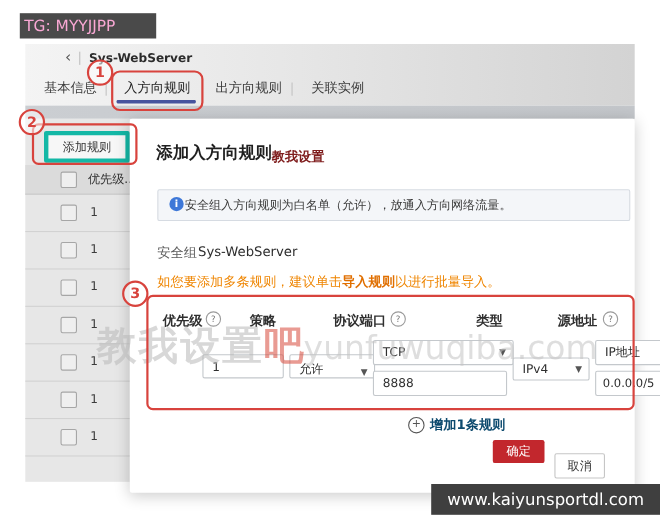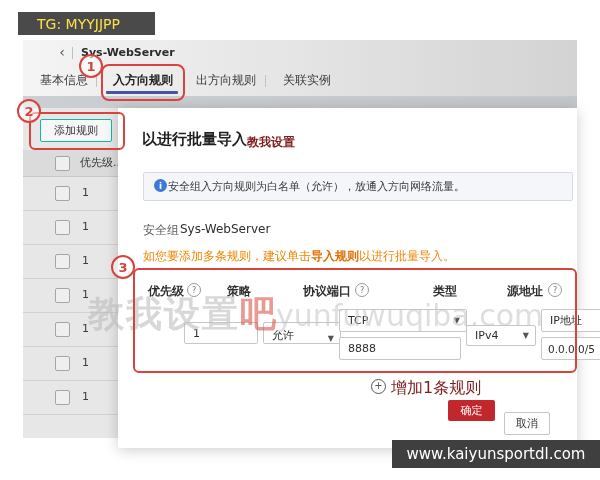--- a/index.html
+++ b/index.html
@@ -21,21 +21,21 @@
   
   .crumb-back{left:55px;top:44px;font-size:14px;color:#555;width:14px;text-align:center;cursor:pointer;}
   .crumb-divider{left:72px;top:47px;width:1px;height:12px;background:#bfbfbf;}
   .crumb-title{left:81px;top:46px;font-size:11px;font-weight:bold;color:#2b2b2b;}
   .tab{top:72px;font-size:12px;color:#3c3c3c;cursor:pointer;white-space:nowrap;}
   .tab-divider{top:75px;width:1px;height:12px;background:#c2c2c2;}
   .tab-underline{left:106px;top:91px;width:72px;height:3px;background:#47549e;border-radius:1px;}
 
   
   .add-rule-btn{left:40px;top:119px;width:70px;height:21px;background:#f7f7f7;
-    border:1px solid #14b8a6;border-radius:2px;font-size:11px;color:#333;
+    border:4px solid #14b8a6;border-radius:2px;font-size:11px;color:#333;
     display:flex;align-items:center;justify-content:center;cursor:pointer;}
   .thead{left:23px;top:150px;width:95px;height:26px;background:#dbdbdb;border-bottom:1px solid #c9c9c9;}
   .thead-label{left:80px;top:155px;font-size:11px;color:#333;}
   .row{left:23px;width:95px;height:34px;border-bottom:1px solid #d2d2d2;}
   .checkbox{width:13px;height:13px;background:#efefef;border:1px solid #a6a6a6;border-radius:2px;cursor:pointer;}
   .cell{font-size:11px;color:#3c3c3c;}
 
   
   .dialog{left:118px;top:108px;width:459px;height:340px;background:#ffffff;
     box-shadow:0 2px 14px rgba(0,0,0,0.20);border-radius:2px;}
@@ -55,21 +55,21 @@
   .help-icon{top:283px;width:12px;height:12px;border:1px solid #9a9a9a;border-radius:50%;
     color:#777;font-size:8px;display:flex;align-items:center;justify-content:center;cursor:pointer;}
   .field,.select{background:#fff;border:1px solid #c4c8cc;border-radius:2px;
     font-size:11px;color:#2e2e2e;display:flex;align-items:center;margin-left:36px;}
   .field{padding-left:8px;}
   .select{padding:0 6px 0 8px;justify-content:space-between;cursor:pointer;}
   .caret{font-size:8px;color:#555;}
 
   .plus-icon{left:371px;top:379px;width:13px;height:13px;border:1.5px solid #555;border-radius:50%;
     color:#555;font-size:10px;line-height:12px;text-align:center;cursor:pointer;}
-  .add-one{left:391px;top:378px;font-size:16px;color:#7f1d1d;cursor:pointer;}
+  .add-one{left:391px;top:378px;font-size:12px;color:#0c4a6e;cursor:pointer;font-weight:bold;}
   .btn-ok{left:448px;top:400px;width:47px;height:21px;background:#c2272d;border-radius:2px;
     color:#fff;font-size:11px;display:flex;align-items:center;justify-content:center;cursor:pointer;}
   .btn-cancel{left:504px;top:412px;width:44px;height:21px;background:#fff;border:1px solid #c6c6c6;
     border-radius:2px;color:#333;font-size:11px;display:flex;align-items:center;justify-content:center;cursor:pointer;}
 
   
   .watermark{left:88px;top:290px;pointer-events:none;white-space:nowrap;opacity:0.55;}
   .wm-cn{font-size:36px;font-weight:bold;color:#b9b9b9;letter-spacing:2px;}
   .wm-red{font-size:36px;font-weight:bold;color:#d84a3c;}
   .wm-latin{font-size:30px;color:#c4c4c4;}
@@ -77,39 +77,39 @@
   
   .ann{border:2.5px solid #d8433d;border-radius:8px;pointer-events:none;}
   .ann-tab{left:101px;top:64px;width:80px;height:33px;}
   .ann-add{left:29px;top:112px;width:92px;height:34px;border-radius:6px;}
   .ann-form{left:133px;top:268px;width:440px;height:101px;border-radius:6px;}
   .step{width:20px;height:20px;border:2px solid #d8433d;border-radius:50%;
     background:rgba(255,255,255,0.55);color:#d8433d;font-size:13px;font-weight:bold;
     display:flex;align-items:center;justify-content:center;pointer-events:none;}
 
   
-  .tg-banner{left:18px;top:12px;width:137px;height:23px;background:#4a4a4a;color:#fde047;
-    font-size:14px;display:flex;align-items:center;padding-left:19px;box-sizing:border-box;z-index:50;}
+  .tg-banner{left:18px;top:12px;width:124px;height:23px;background:#4a4a4a;color:#f9a8d4;
+    font-size:14px;display:flex;align-items:center;padding-left:4px;box-sizing:border-box;z-index:50;}
   .site-banner{left:392px;top:440px;width:208px;height:28px;background:#3f3f3f;color:#fff;
     font-size:15px;display:flex;align-items:center;justify-content:center;z-index:50;}
 </style>
 </head>
 <body>
 
 <div class="abs top-area"></div>
 <div class="abs band"></div>
 <div class="abs left-panel"></div>
 
 <div class="abs crumb-back">‹</div>
 <div class="abs crumb-divider"></div>
 <div class="abs crumb-title">Sys-WebServer</div>
 
 <div class="abs tab" style="left:40px;">基本信息</div>
 <div class="abs tab-divider" style="left:96px;"></div>
-<div class="abs tab" style="left:113px;color:#222;font-weight:bold;">入方向规则</div>
+<div class="abs tab" style="left:113px;color:#222;font-weight:normal;">入方向规则</div>
 <div class="abs tab" style="left:196px;">出方向规则</div>
 <div class="abs tab-divider" style="left:265px;"></div>
 <div class="abs tab" style="left:283px;">关联实例</div>
 <div class="abs tab-underline"></div>
 
 <div class="abs add-rule-btn">添加规则</div>
 <div class="abs thead"></div>
 <div class="abs checkbox" style="left:55px;top:156px;"></div>
 <div class="abs thead-label">优先级...</div>
 
@@ -136,21 +136,21 @@
 <div class="abs row" style="top:346px;">
   <div class="checkbox" style="position:absolute;left:32px;top:10px;"></div>
   <div class="cell" style="position:absolute;left:59px;top:10px;">1</div>
 </div>
 <div class="abs row" style="top:380px;">
   <div class="checkbox" style="position:absolute;left:32px;top:10px;"></div>
   <div class="cell" style="position:absolute;left:59px;top:10px;">1</div>
 </div>
 
 <div class="abs dialog"></div>
-<div class="abs dlg-title">以进行批量导入</div>
+<div class="abs dlg-title">添加入方向规则</div>
 <div class="abs dlg-help">教我设置</div>
 
 <div class="abs info-banner"></div>
 <div class="abs info-icon">i</div>
 <div class="abs info-text">安全组入方向规则为白名单（允许），放通入方向网络流量。</div>
 
 <div class="abs sg-label">安全组</div>
 <div class="abs sg-value">Sys-WebServer</div>
 
 <div class="abs tip"><span>如您要添加多条规则，建议单击</span><b>导入规则</b><span>以进行批量导入。</span></div>

